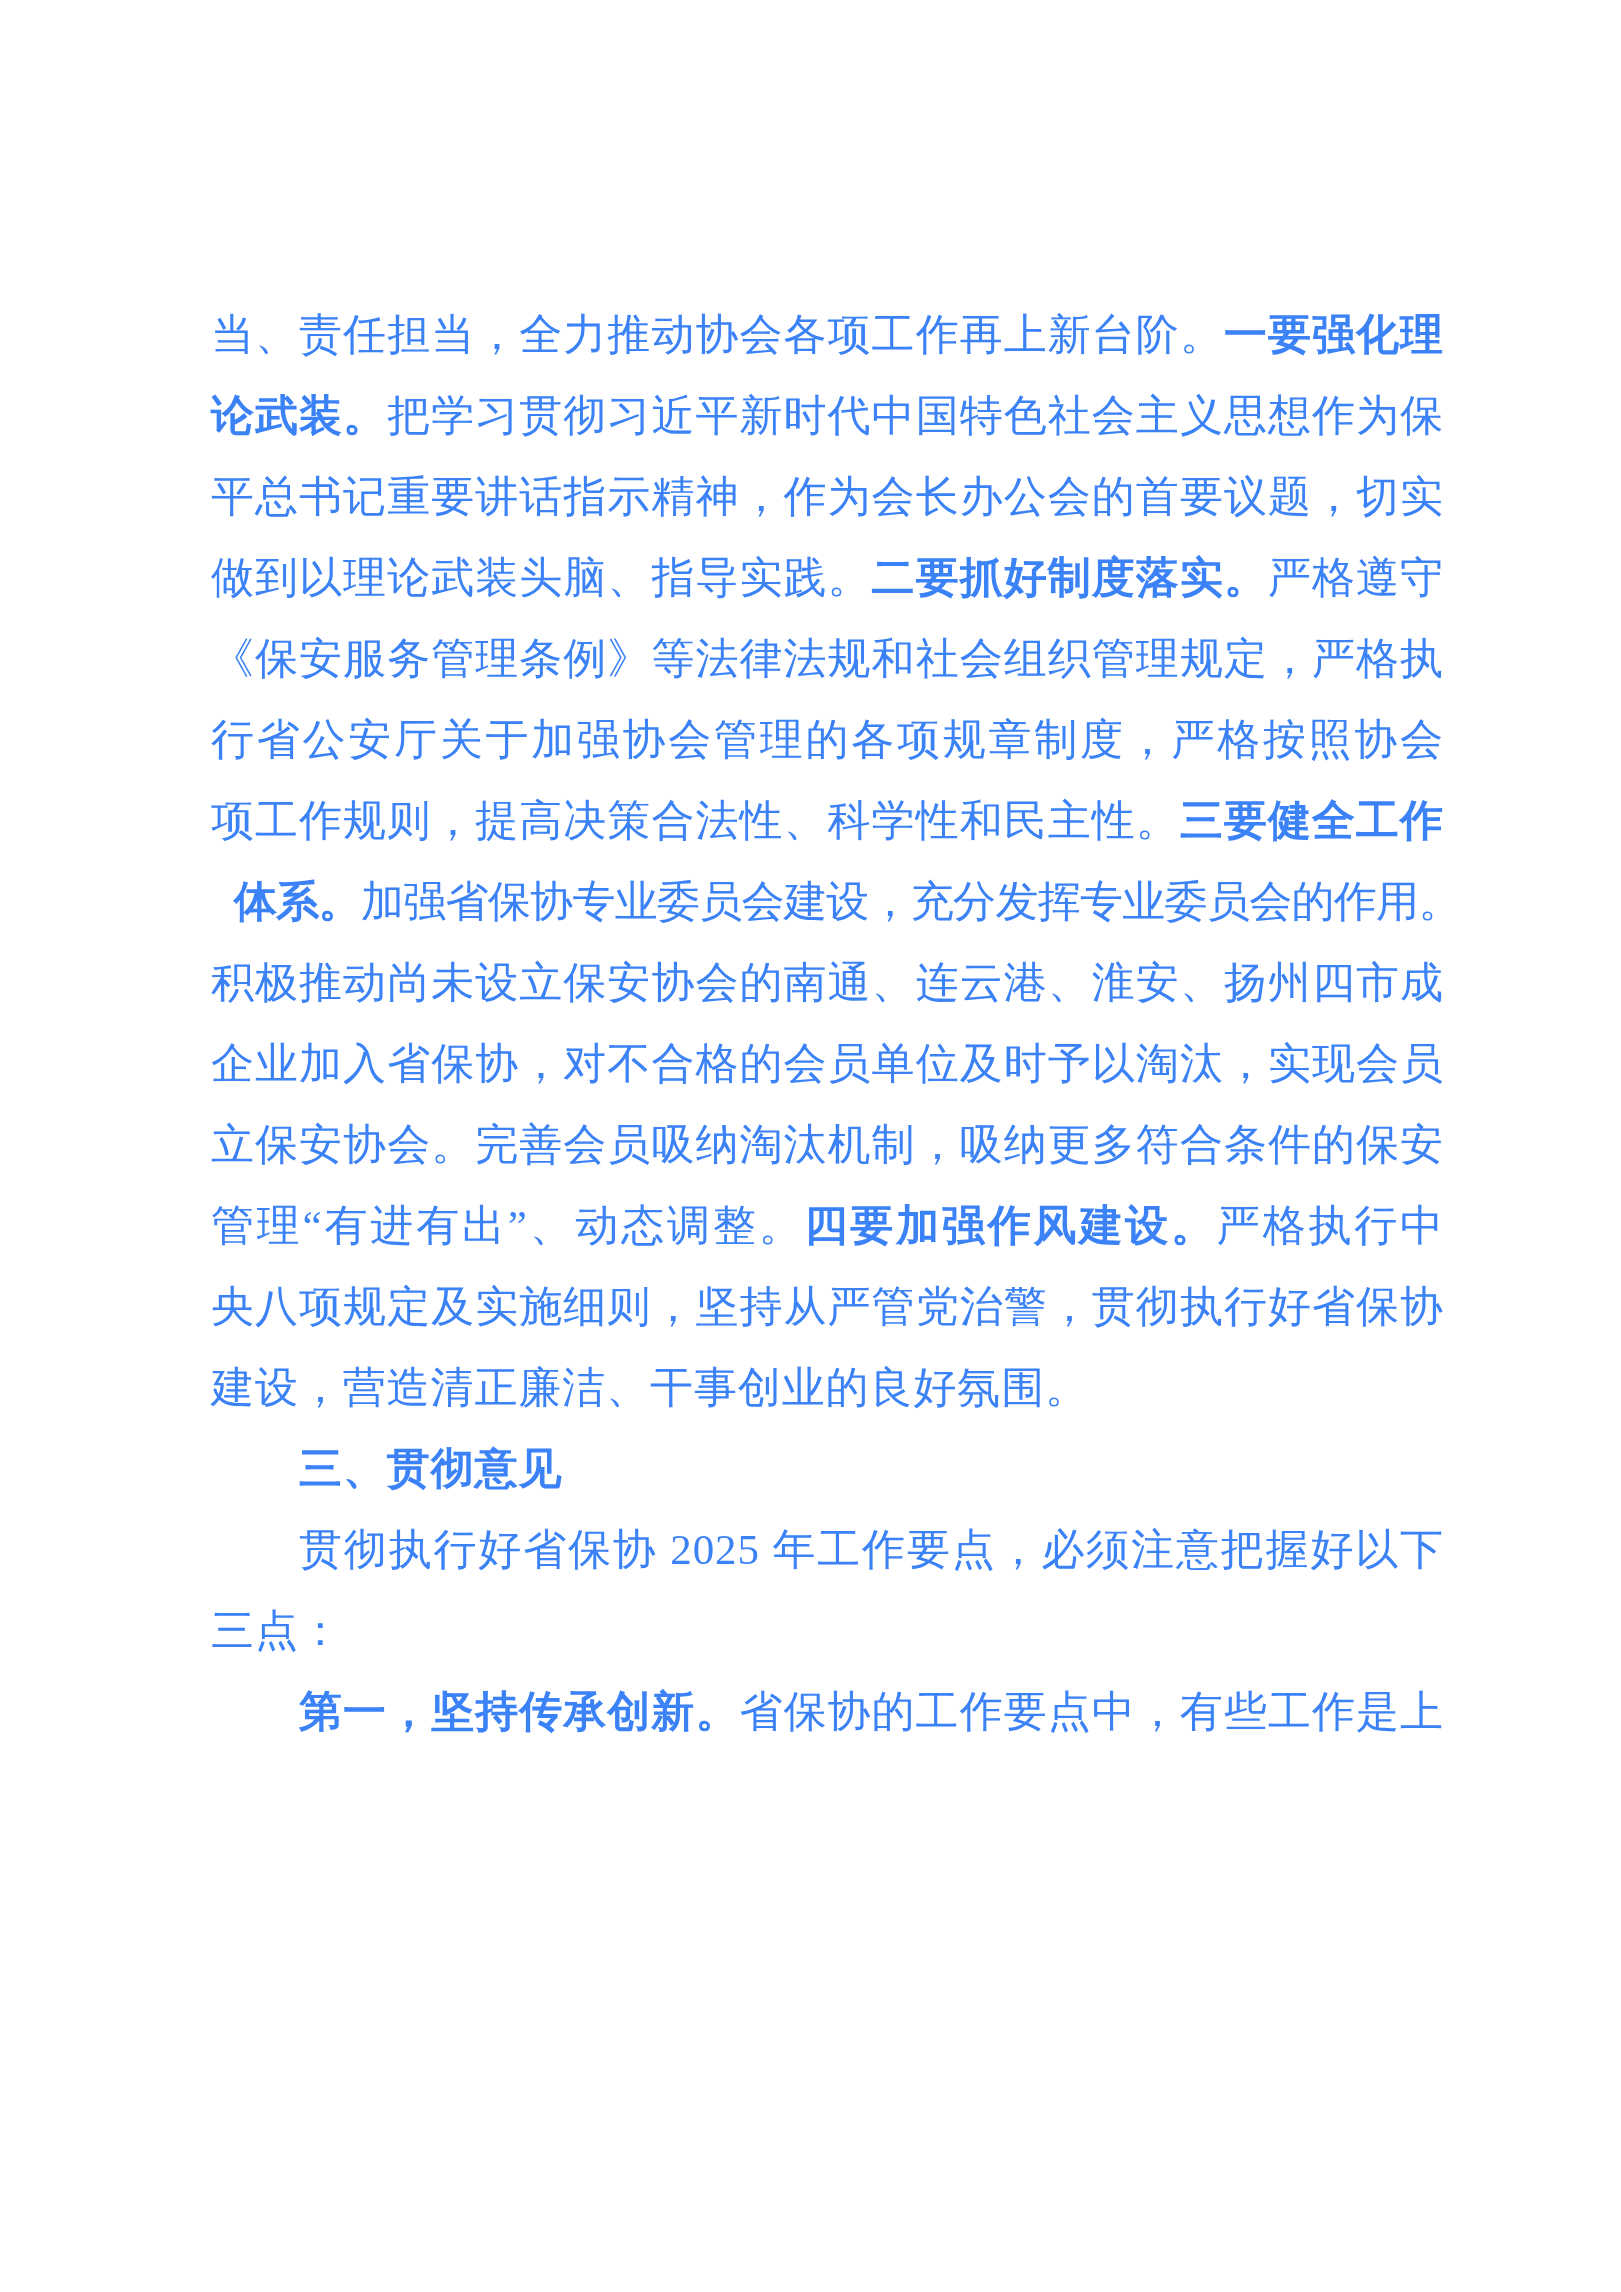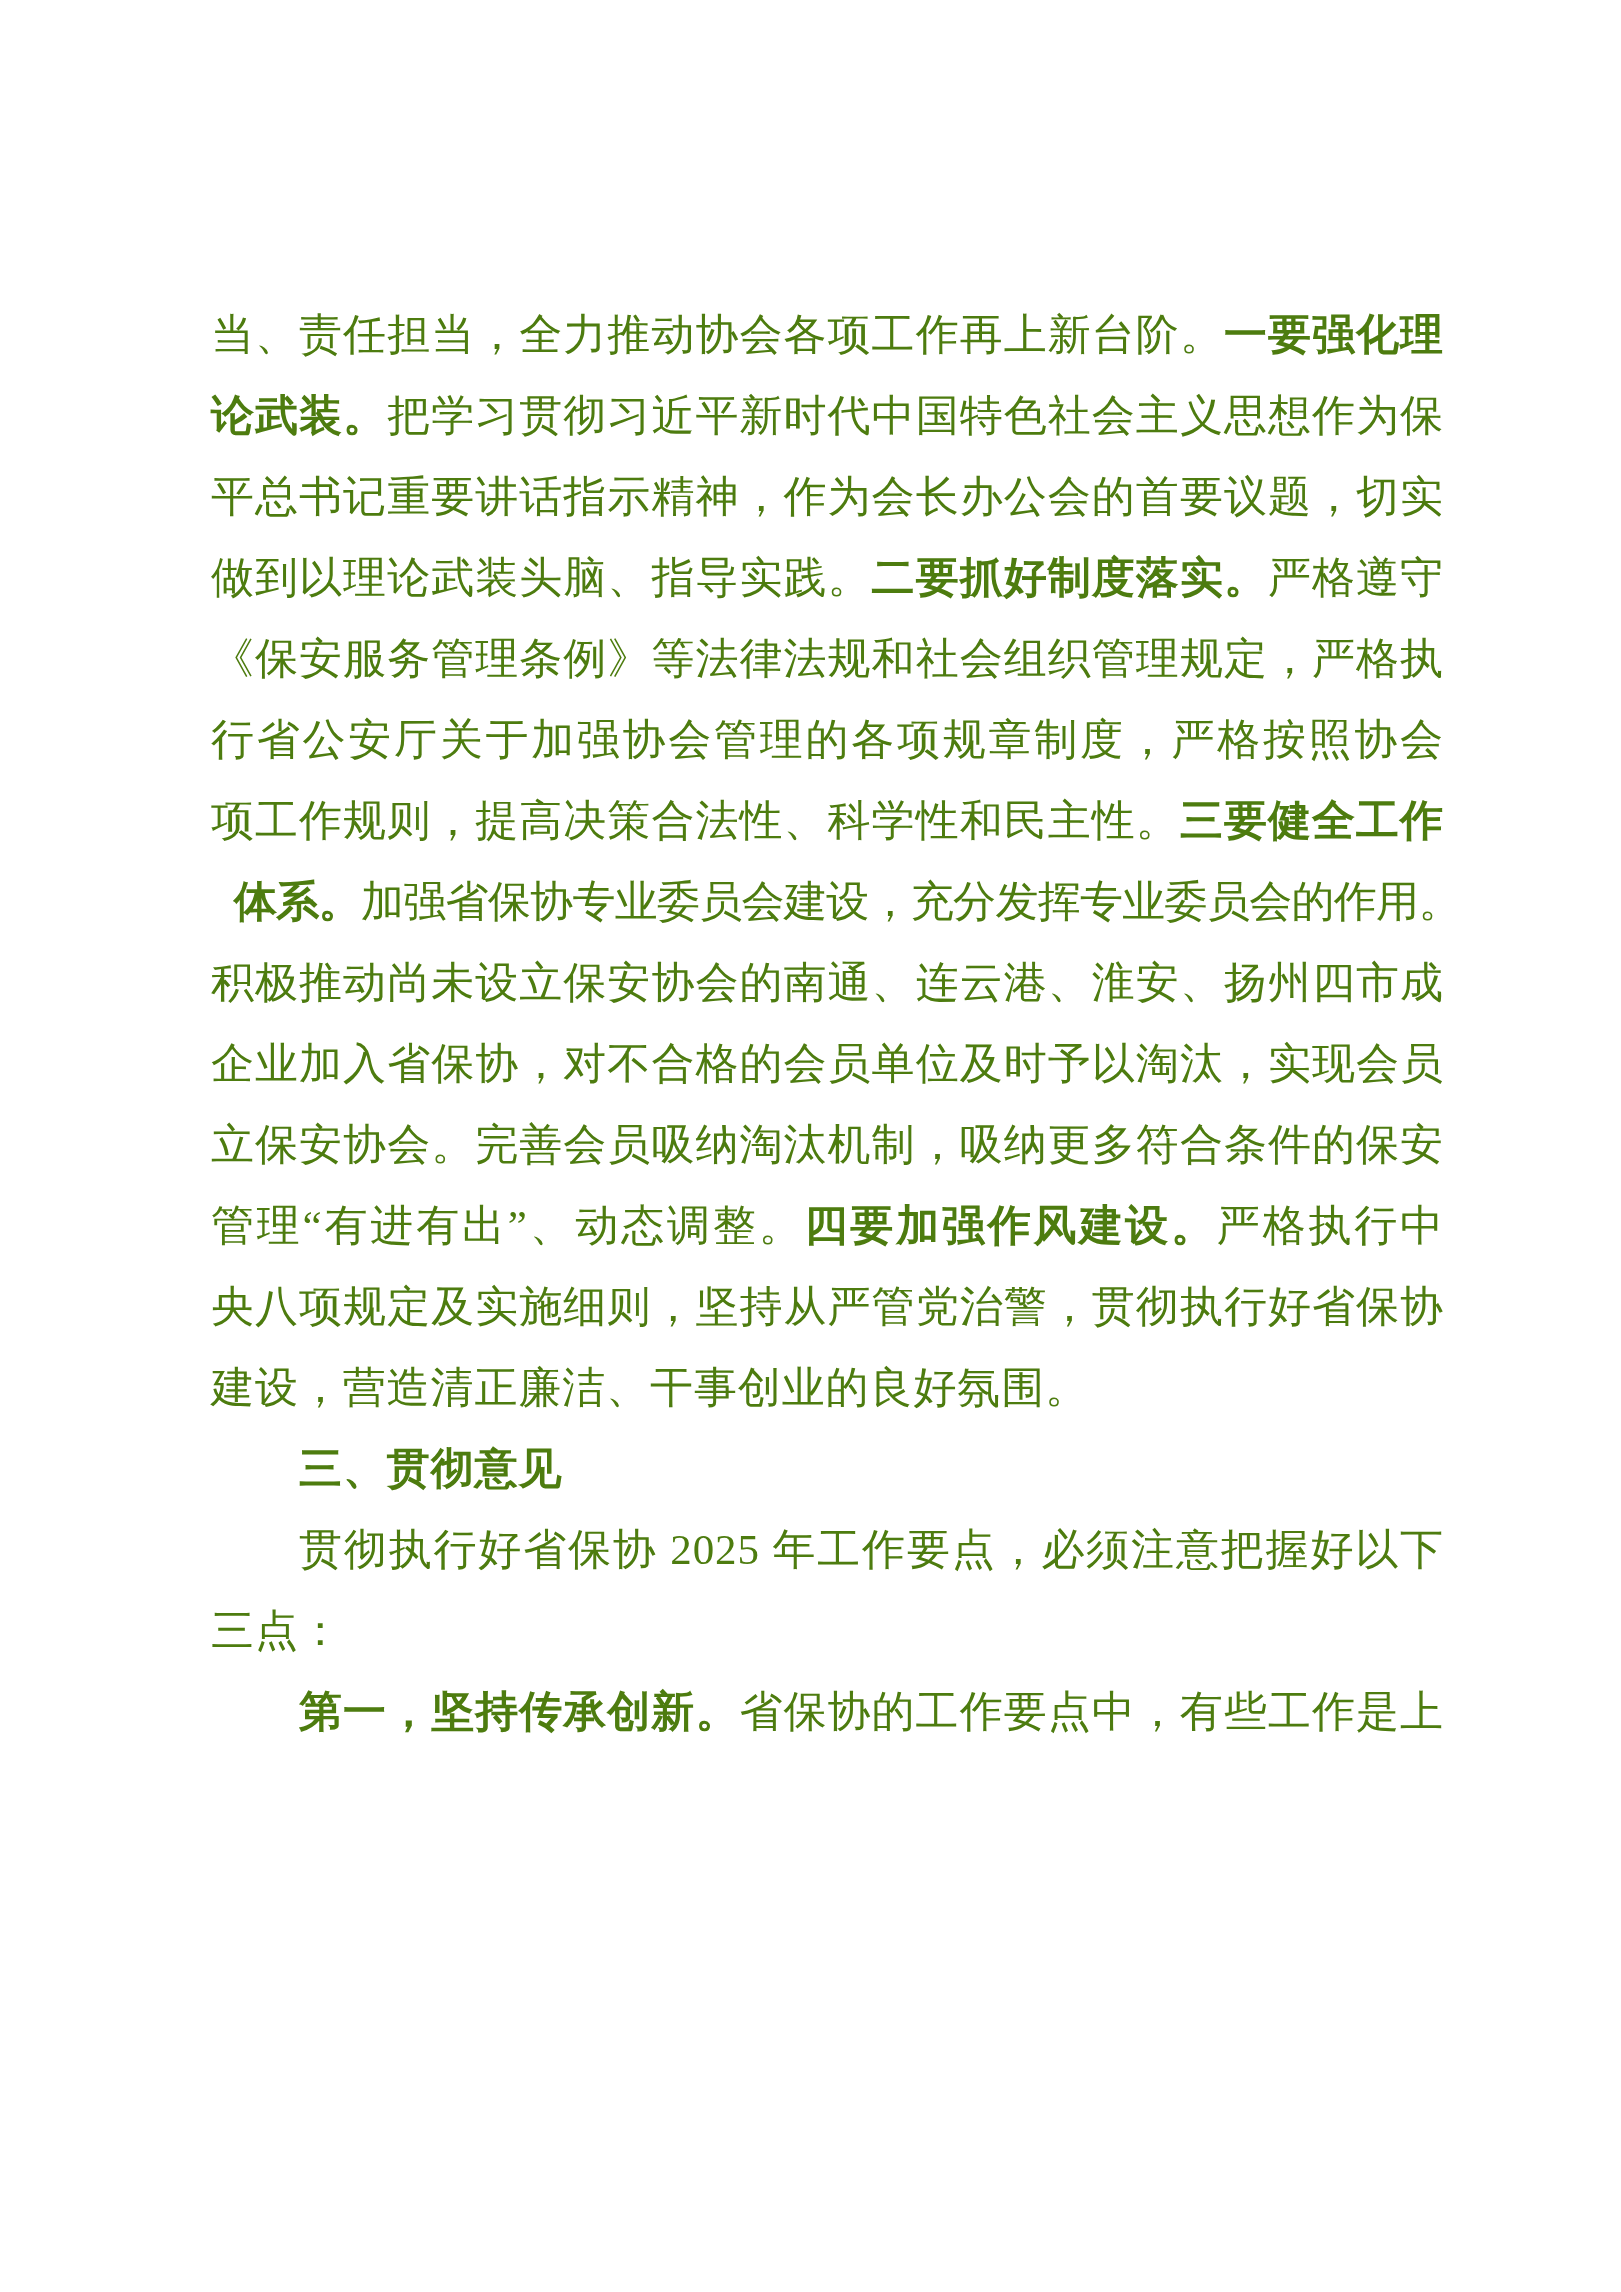--- a/index.html
+++ b/index.html
@@ -1,21 +1,21 @@
 <!DOCTYPE html>
 <html lang="zh"><head>
 <meta charset="utf-8">
 <style>
   html, body { margin: 0; padding: 0; background: #ffffff; }
   .page {
     position: relative;
     width: 1621px;
     height: 1917px;
     background: #ffffff;
-    color: #4d7c0f;
+    color: #3b82f6;
     font-family: "Liberation Serif", serif;
     overflow: hidden;
   }
   .content {
     position: absolute;
     left: 211px;
     top: 294px;
     width: 1233px;
   }
   .ln {

